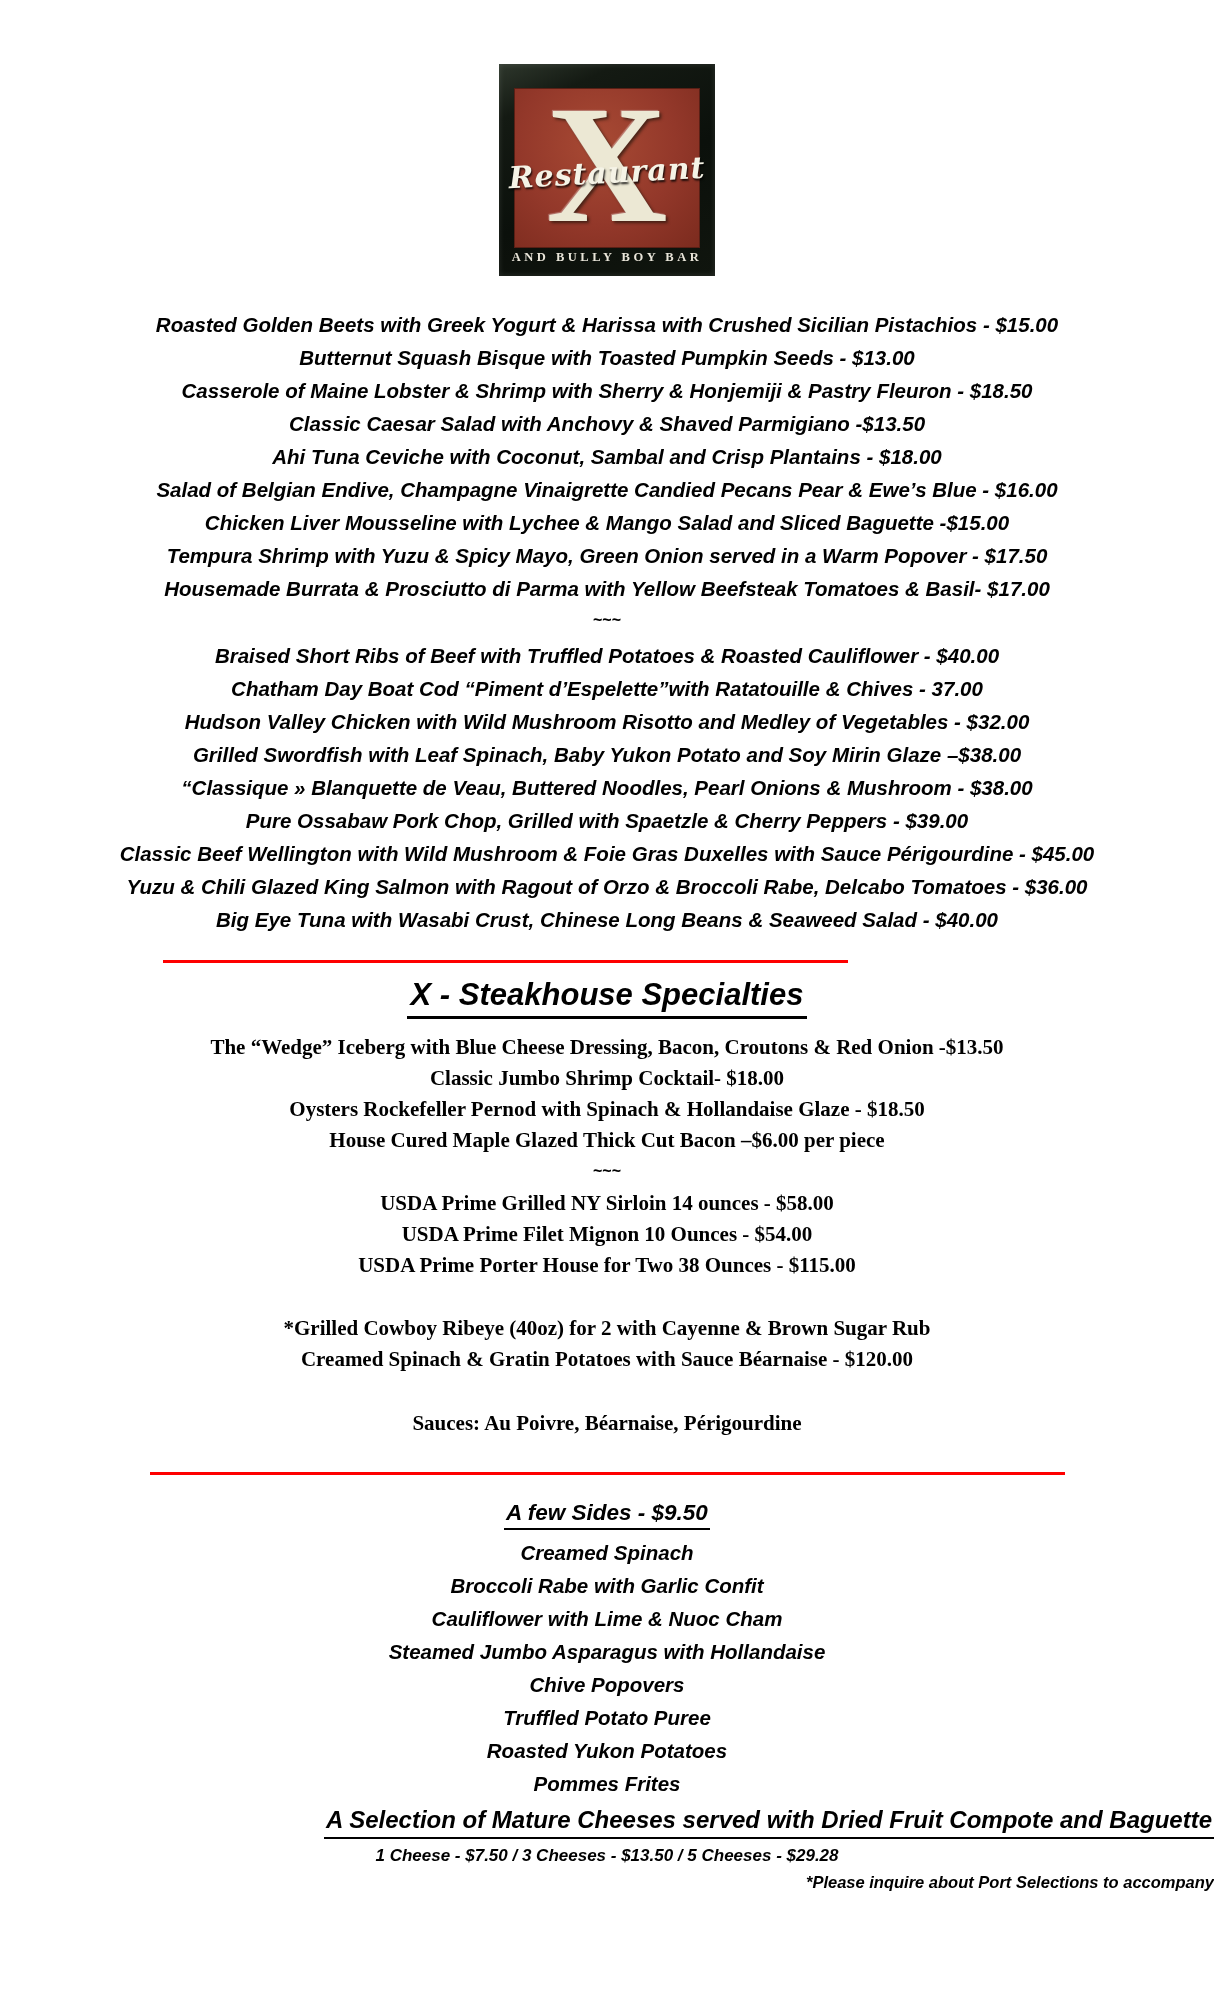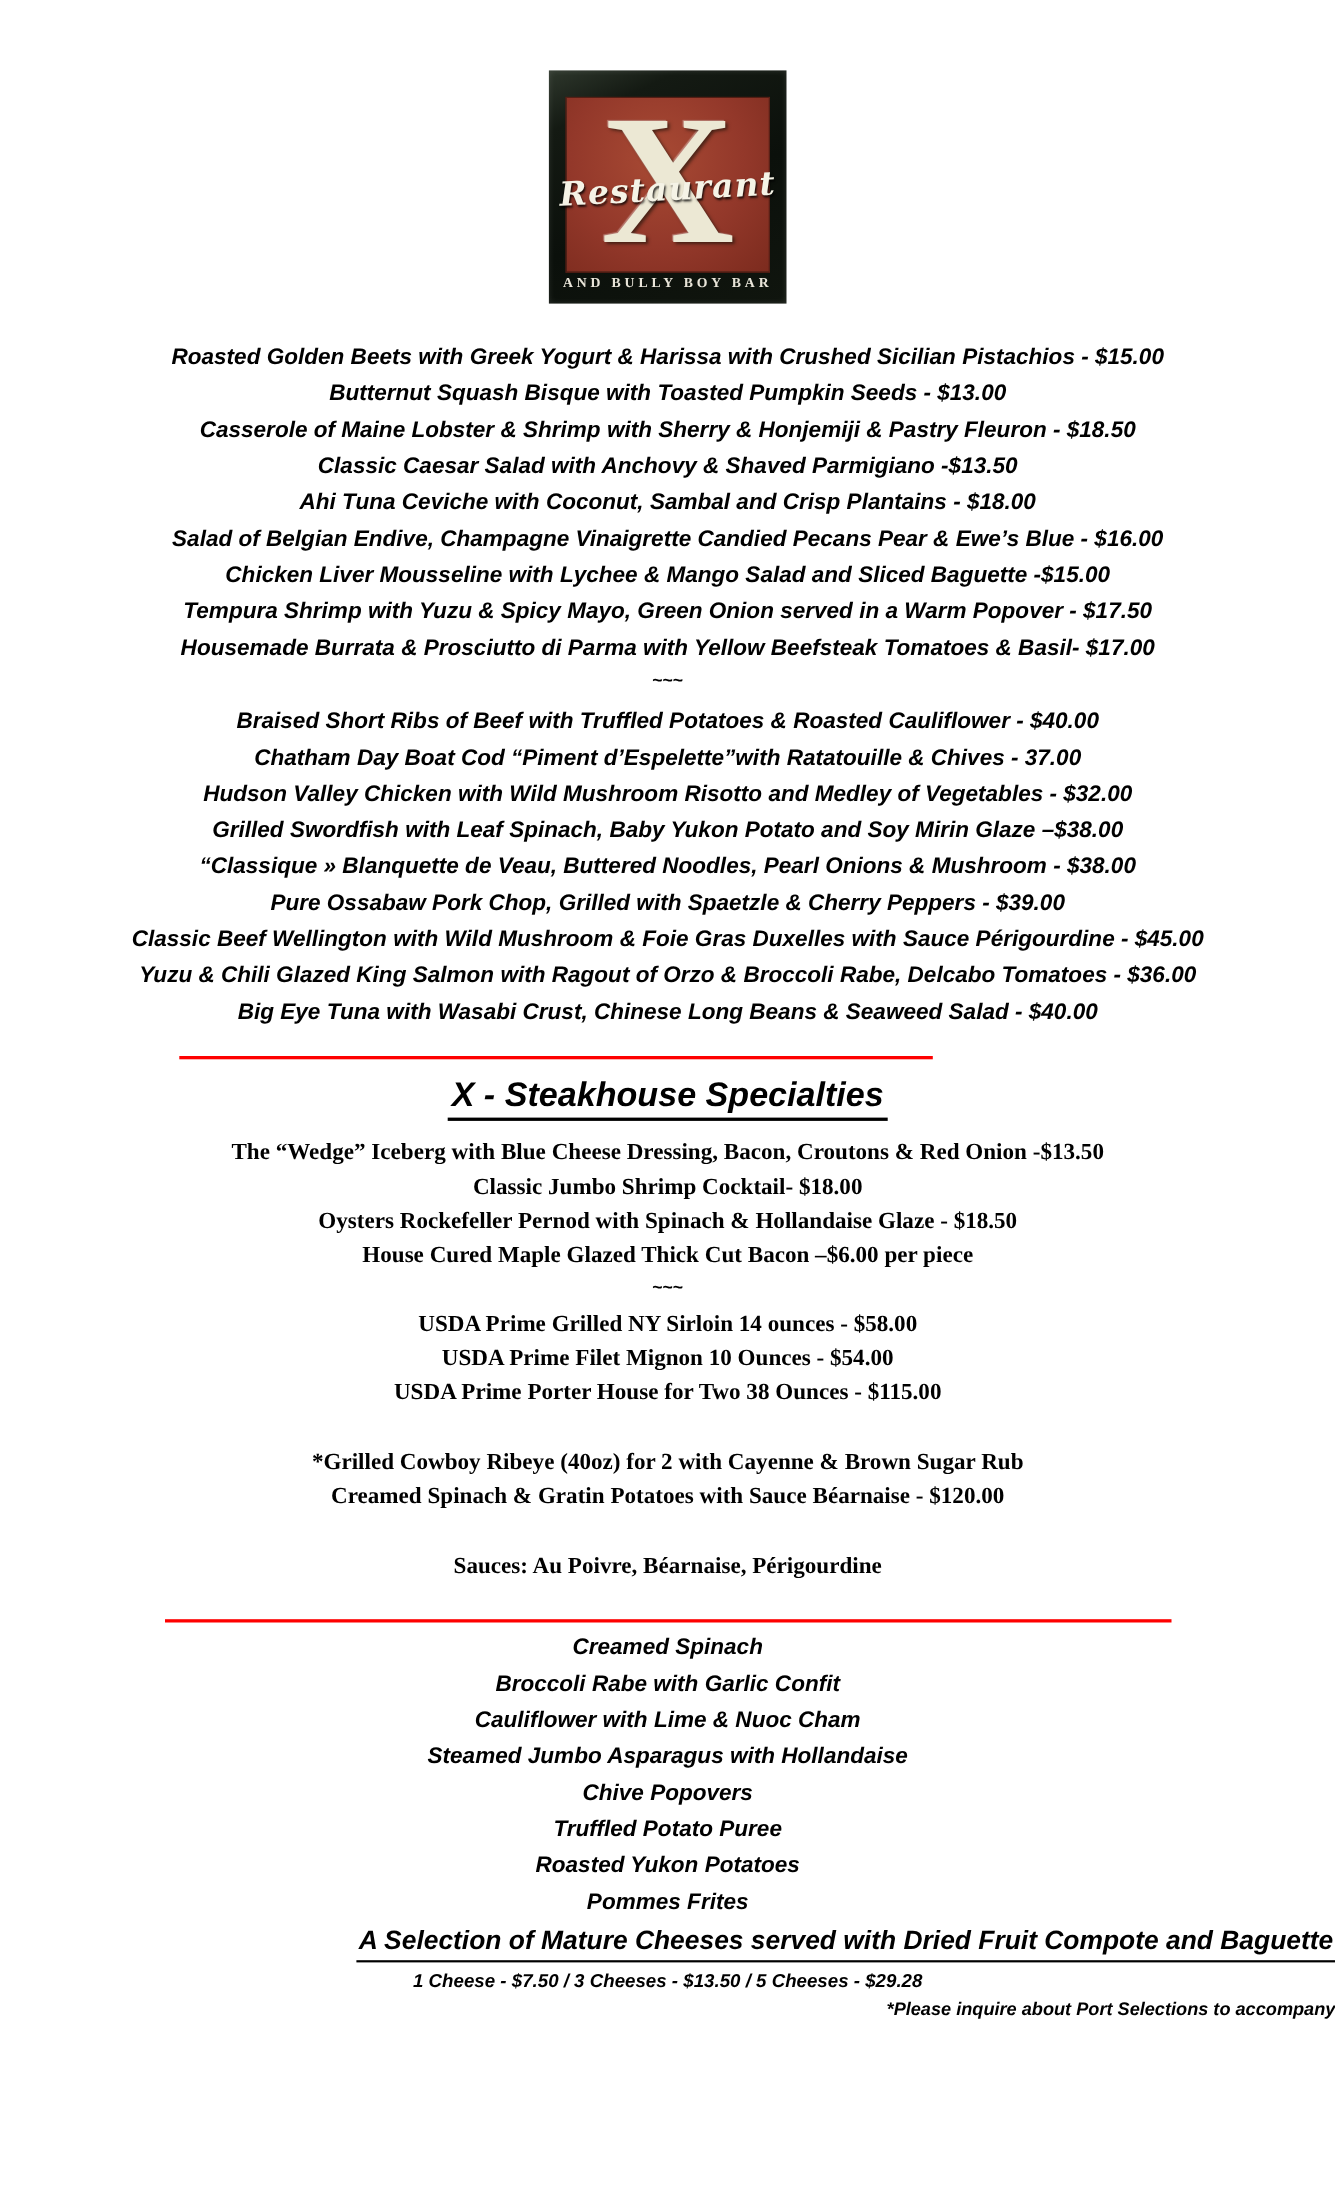--- a/index.html
+++ b/index.html
@@ -192,20 +192,23 @@
     <div class="serif-line">*Grilled Cowboy Ribeye (40oz) for 2 with Cayenne &amp; Brown Sugar Rub</div>
     <div class="serif-line">Creamed Spinach &amp; Gratin Potatoes with Sauce Béarnaise - $120.00</div>
   </div>
 
   <div class="steak-sauces">
     <div class="serif-line">Sauces: Au Poivre, Béarnaise, Périgourdine</div>
   </div>
 
   <div class="red-sep red-sep-2"></div>
 
+  <div class="sides-title-row">
+    <span class="sides-title">A few Sides - $9.50</span>
+  </div>
 
   <div class="sides-list">
     <div class="sans-line">Creamed Spinach</div>
     <div class="sans-line">Broccoli Rabe with Garlic Confit</div>
     <div class="sans-line">Cauliflower with Lime &amp; Nuoc Cham</div>
     <div class="sans-line">Steamed Jumbo Asparagus with Hollandaise</div>
     <div class="sans-line">Chive Popovers</div>
     <div class="sans-line">Truffled Potato Puree</div>
     <div class="sans-line">Roasted Yukon Potatoes</div>
     <div class="sans-line">Pommes Frites</div>

